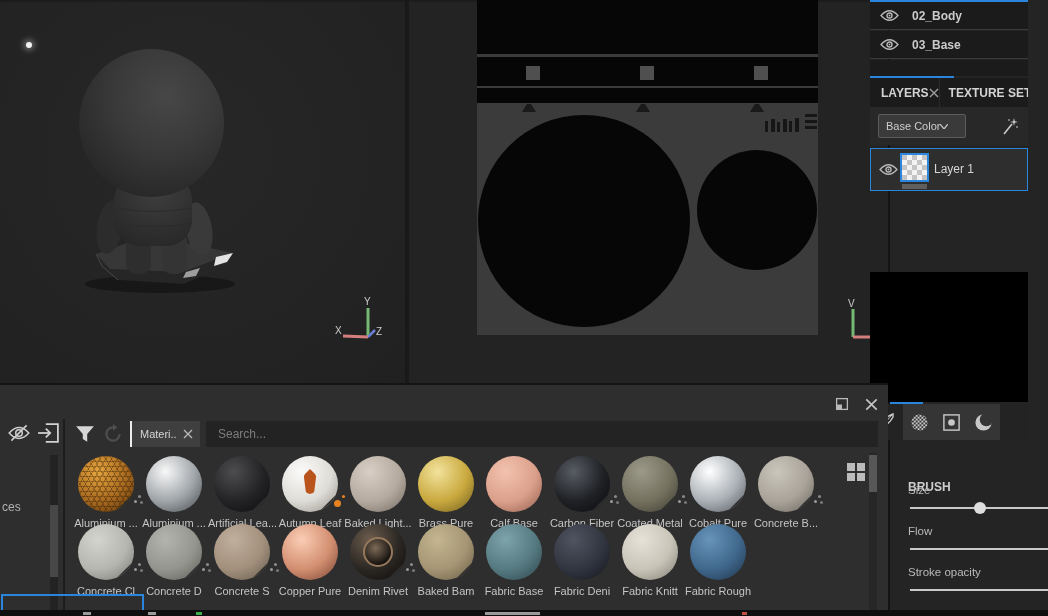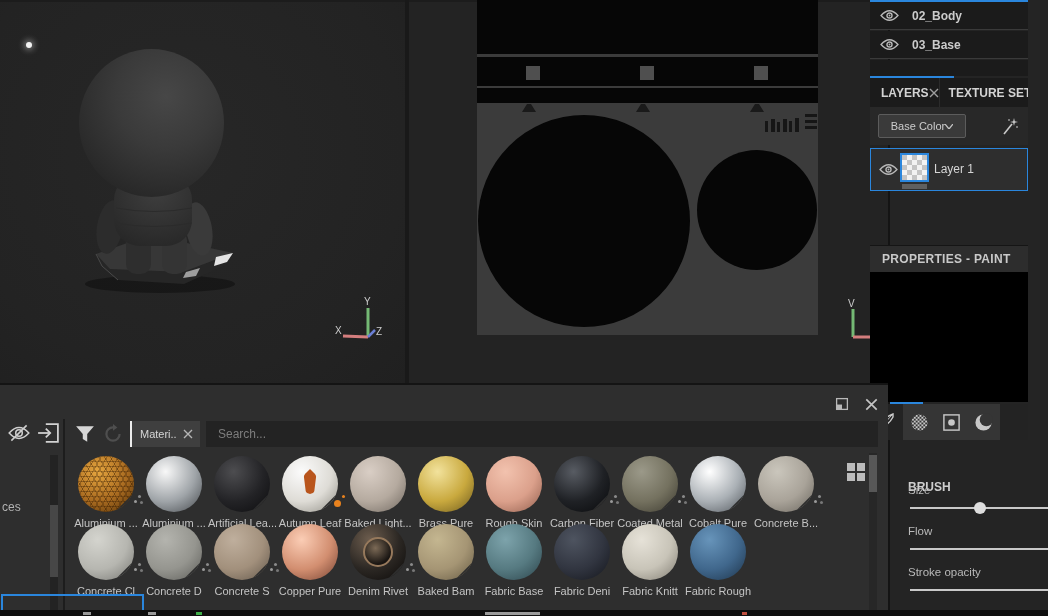--- a/index.html
+++ b/index.html
@@ -31,21 +31,21 @@
   #rp-topline{top:0;height:2px;background:#2a86dd;}
   .ts-row{height:28px;background:#1b1b1b;border-bottom:1px solid #3a3a3a;display:flex;align-items:center;padding-left:10px;}
   .ts-row .lbl{margin-left:13px;font-size:12px;font-weight:bold;color:#cbcbcb;}
   #ts-filler{top:60px;height:16px;background:#1b1b1b;}
   #tab-blue{top:76px;width:84px;height:2px;background:#2a86dd;}
   #tab-row{top:78px;height:29px;background:#1b1b1b;display:flex;align-items:center;overflow:hidden;}
   #tab-layers{width:84px;display:flex;align-items:center;padding-left:11px;gap:0;height:100%;}
   .tab-label{font-size:12px;font-weight:bold;color:#d3d3d3;white-space:nowrap;}
   #tab-ts{padding-left:9px;height:100%;display:flex;align-items:center;border-left:1px solid #2b2b2b;}
   #channel-row{top:107px;height:38px;background:#282828;}
-  #channel-select{position:absolute;left:8px;top:7px;width:88px;height:24px;background:#3a3a3a;border:1px solid #5c5c5c;border-radius:2px;display:flex;align-items:center;justify-content:center;padding:0 7px;font-size:11px;color:#cdcdcd;}
+  #channel-select{position:absolute;left:8px;top:7px;width:88px;height:24px;background:#3a3a3a;border:1px solid #5c5c5c;border-radius:2px;display:flex;align-items:center;justify-content:flex-start;padding:0 7px;font-size:11px;color:#cdcdcd;}
   #layer-row{top:148px;height:43px;background:#2e2e2e;border:1px solid #2a86dd;}
   #layer-thumb{position:absolute;left:29px;top:4px;width:29px;height:29px;border:2px solid #2a86dd;background:repeating-conic-gradient(#f2f2f2 0% 25%,#c4c4c4 0% 50%) 0 0/10px 10px;}
   #layer-thumb-bar{position:absolute;left:31px;top:35px;width:25px;height:5px;background:#5f5f5f;}
   #layer-label{position:absolute;left:63px;top:13px;font-size:12px;color:#d6d6d6;}
   #props-header{top:245px;height:27px;background:#2d2d2d;border-top:1px solid #151515;display:flex;align-items:center;padding-left:12px;font-size:12px;font-weight:bold;color:#c9c9c9;letter-spacing:.3px;}
   #paint-preview{top:272px;height:130px;background:#000;}
   #brushtab-blue{top:402px;width:33px;height:2px;background:#2a86dd;left:890px;}
   #icon-tabs{top:404px;height:36px;background:#232323;display:flex;}
   .itab{width:33px;height:100%;display:flex;align-items:center;justify-content:center;}
   #itab-group{width:97px;height:100%;background:#353535;display:flex;}
@@ -222,23 +222,20 @@
     <svg class="abs" style="left:8px;top:14px;" viewBox="0 0 18 12" width="19" height="13">
         <path d="M1 6 Q9 -3 17 6 Q9 15 1 6 Z" fill="none" stroke="#b8b8b8" stroke-width="1.3"></path>
         <circle cx="9" cy="6" r="2.4" fill="none" stroke="#b8b8b8" stroke-width="1.3"></circle>
         <circle cx="9" cy="6" r="0.9" fill="#b8b8b8"></circle>
       </svg>
     <div id="layer-thumb"></div>
     <div id="layer-thumb-bar"></div>
     <span id="layer-label">Layer 1</span>
   </div>
 
-  <div class="abs rp" id="props-header">
-    <span>PROPERTIES - PAINT</span>
-  </div>
   <div class="abs rp" id="paint-preview"></div>
 
   <div class="abs" id="brushtab-blue"></div>
   <div class="abs rp" id="icon-tabs">
     <div class="itab">
       <svg viewBox="0 0 20 20" width="20" height="20">
           <path d="M16 2 C10 4 5 9 3 16 C7 15 13 11 16 5 Z" fill="none" stroke="#cccccc" stroke-width="1.4"></path>
           <path d="M16 2 C12 6 8 11 3 16" stroke="#cccccc" fill="none" stroke-width="1"></path>
         </svg>
     </div>
@@ -366,21 +363,21 @@
         <div class="mat-label">Baked Light...</div>
       </div>
 
       <div class="mat-tile">
         <div class="sphere" style="background: radial-gradient(circle at 35% 28%, rgb(242, 226, 156) 0%, rgb(201, 169, 62) 55%, rgb(107, 88, 29) 100%);"></div>
         <div class="mat-label">Brass Pure</div>
       </div>
 
       <div class="mat-tile">
         <div class="sphere" style="background: radial-gradient(circle at 35% 28%, rgb(242, 194, 174) 0%, rgb(219, 160, 139) 55%, rgb(143, 92, 75) 100%);"></div>
-        <div class="mat-label">Rough Skin</div>
+        <div class="mat-label">Calf Base</div>
       </div>
 
       <div class="mat-tile">
         <div class="sphere cut" style="background: radial-gradient(circle at 35% 28%, rgb(88, 92, 99) 0%, rgb(31, 33, 37) 55%, rgb(8, 9, 11) 100%);"></div>
         <div class="mat-label">Carbon Fiber</div>
       <span class="mat-badge gray"></span>
       </div>
 
       <div class="mat-tile">
         <div class="sphere cut" style="background: radial-gradient(circle at 35% 28%, rgb(155, 153, 137) 0%, rgb(116, 113, 95) 55%, rgb(59, 57, 47) 100%);"></div>

